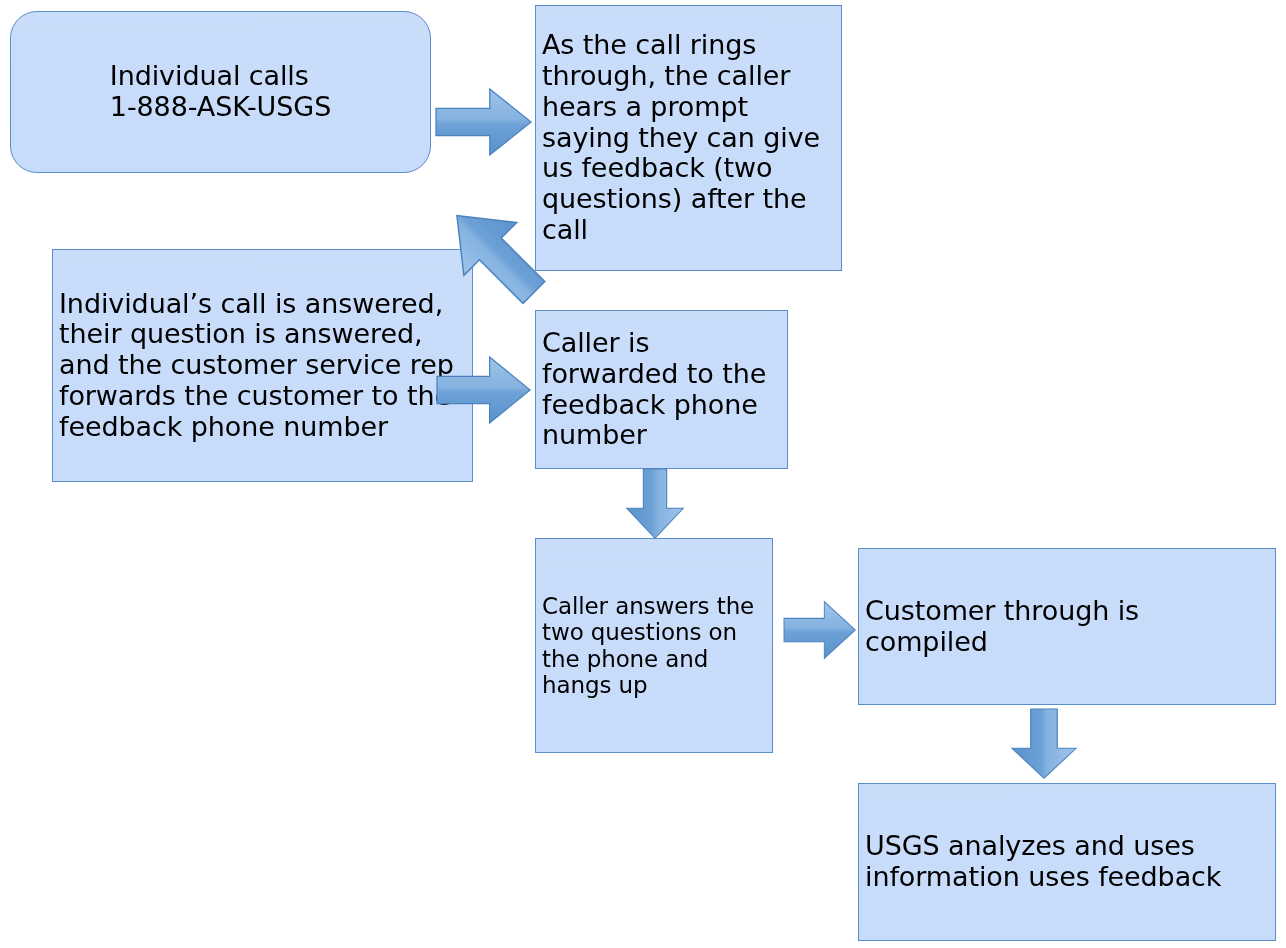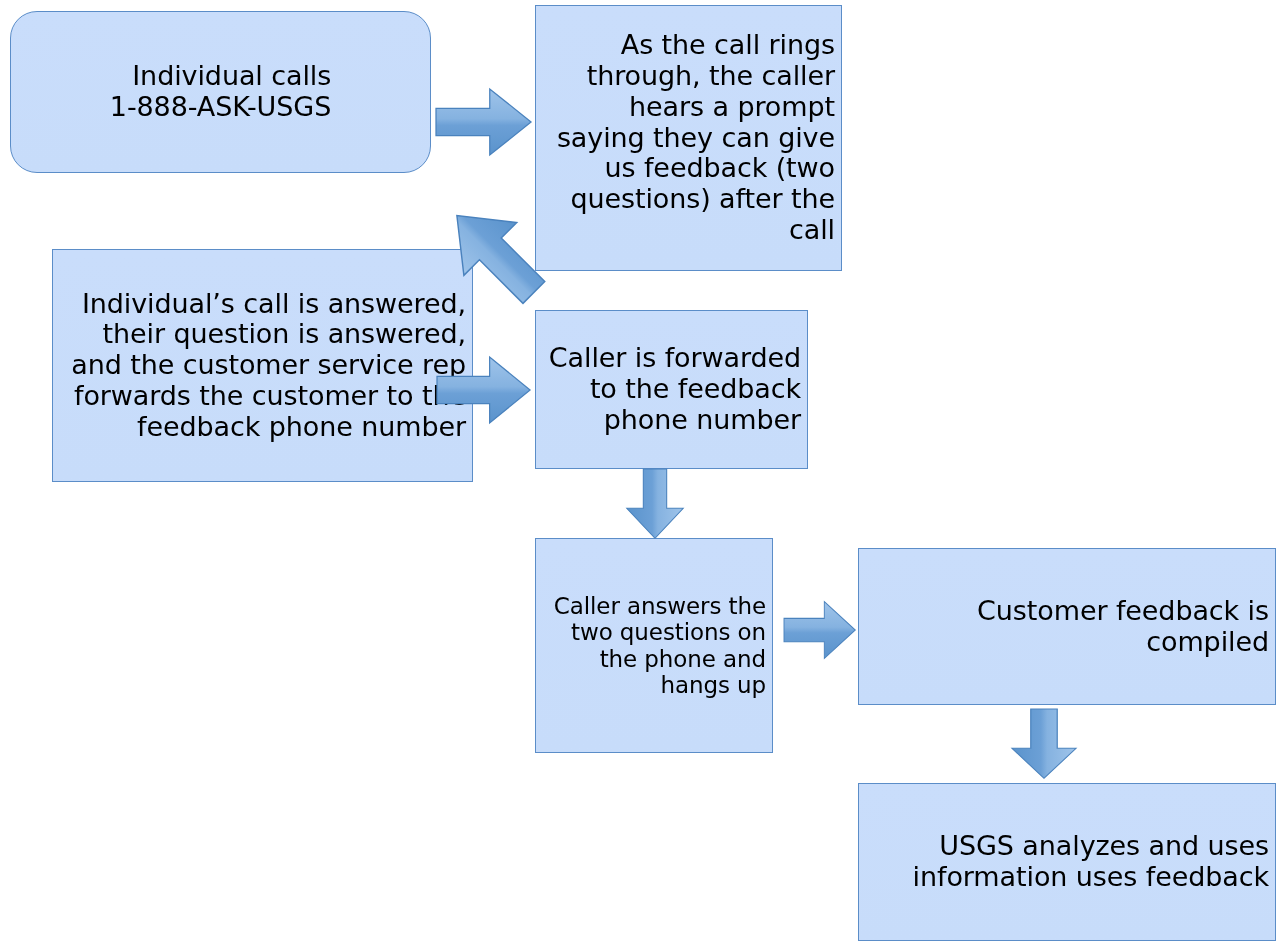--- a/index.html
+++ b/index.html
@@ -19,21 +19,21 @@
   }
   .node {
     position: absolute;
     box-sizing: border-box;
     background: linear-gradient(180deg, #c9ddfb 0%, #c6dbfa 100%);
     background-color: #c7dcfa;
     border: 1.6px solid #5b8dc8;
     display: flex;
     align-items: center;
     justify-content: center;
-    text-align: right;
+    text-align: left;
     color: #000000;
     line-height: 1.14;
     padding: 6px 6px;
     white-space: pre-line;
     letter-spacing: -0.1px;
   }
   .arrow {
     position: absolute;
   }
   .arrow svg {
@@ -42,23 +42,23 @@
   }
 </style>
 </head>
 <body>
 
 <div id="canvas" style="width: 1286px; height: 948px; background: rgb(255, 255, 255);">
     <div class="node" style="left: 10px; top: 11px; width: 421px; height: 162px; font-size: 27px; border-color: rgb(91, 141, 200); background: linear-gradient(rgb(201, 221, 251) 0%, rgb(199, 220, 250) 100%); color: rgb(0, 0, 0); border-radius: 27px;">Individual calls
 1-888-ASK-USGS</div>
     <div class="node" style="left: 535px; top: 5px; width: 307px; height: 266px; font-size: 27px; border-color: rgb(91, 141, 200); background: linear-gradient(rgb(201, 221, 251) 0%, rgb(199, 220, 250) 100%); color: rgb(0, 0, 0);">As the call rings through, the caller hears a prompt saying they can give us feedback (two questions) after the call</div>
     <div class="node" style="left: 10px; top: 249px; width: 421px; height: 233px; font-size: 27px; border-color: rgb(91, 141, 200); background: linear-gradient(rgb(201, 221, 251) 0%, rgb(199, 220, 250) 100%); color: rgb(0, 0, 0); margin-left: 42px;">Individual’s call is answered, their question is answered, and the customer service rep forwards the customer to the feedback phone number</div>
-    <div class="node" style="left: 535px; top: 310px; width: 273px; height: 159px; font-size: 27px; border-color: rgb(91, 141, 200); background: linear-gradient(rgb(201, 221, 251) 0%, rgb(199, 220, 250) 100%); color: rgb(0, 0, 0);">Caller is forwarded to the feedback phone number</div>
+    <div class="node" style="left: 535px; top: 310px; width: 253px; height: 159px; font-size: 27px; border-color: rgb(91, 141, 200); background: linear-gradient(rgb(201, 221, 251) 0%, rgb(199, 220, 250) 100%); color: rgb(0, 0, 0);">Caller is forwarded to the feedback phone number</div>
     <div class="node" style="left: 535px; top: 538px; width: 238px; height: 215px; font-size: 23px; border-color: rgb(91, 141, 200); background: linear-gradient(rgb(201, 221, 251) 0%, rgb(199, 220, 250) 100%); color: rgb(0, 0, 0);">Caller answers the two questions on the phone and hangs up</div>
-    <div class="node" style="left: 858px; top: 548px; width: 418px; height: 157px; font-size: 27px; border-color: rgb(91, 141, 200); background: linear-gradient(rgb(201, 221, 251) 0%, rgb(199, 220, 250) 100%); color: rgb(0, 0, 0);">Customer feedback is compiled</div>
+    <div class="node" style="left: 858px; top: 548px; width: 418px; height: 157px; font-size: 27px; border-color: rgb(91, 141, 200); background: linear-gradient(rgb(201, 221, 251) 0%, rgb(199, 220, 250) 100%); color: rgb(0, 0, 0);">Customer through is compiled</div>
     <div class="node" style="left: 858px; top: 783px; width: 418px; height: 158px; font-size: 27px; border-color: rgb(91, 141, 200); background: linear-gradient(rgb(201, 221, 251) 0%, rgb(199, 220, 250) 100%); color: rgb(0, 0, 0);">USGS analyzes and uses information uses feedback</div>
     <div class="arrow" style="left: 436px; top: 87px; width: 96px; height: 70px; transform-origin: 50% 50%; transform: rotate(0deg);">
       <svg viewBox="0 0 100 72" width="96" height="70" preserveAspectRatio="none">
         <defs>
           <linearGradient id="g_arrowcallstoprompt" x1="0" y1="0" x2="0" y2="1">
             <stop offset="0%" stop-color="#9fc4ea"></stop>
             <stop offset="45%" stop-color="#85b2e0"></stop>
             <stop offset="55%" stop-color="#6ca0d6"></stop>
             <stop offset="100%" stop-color="#5a93cc"></stop>
           </linearGradient>

